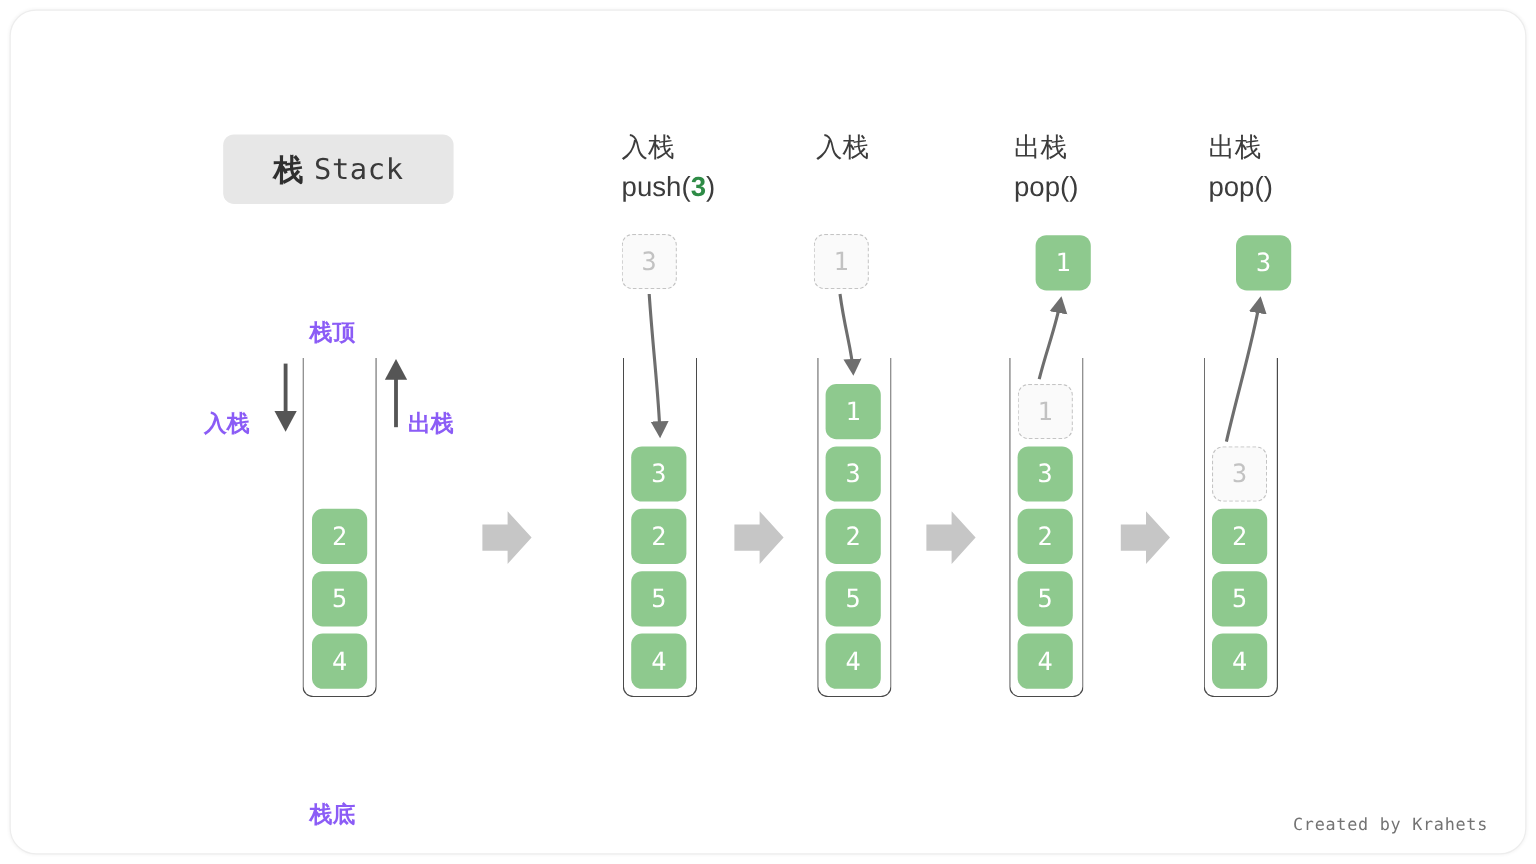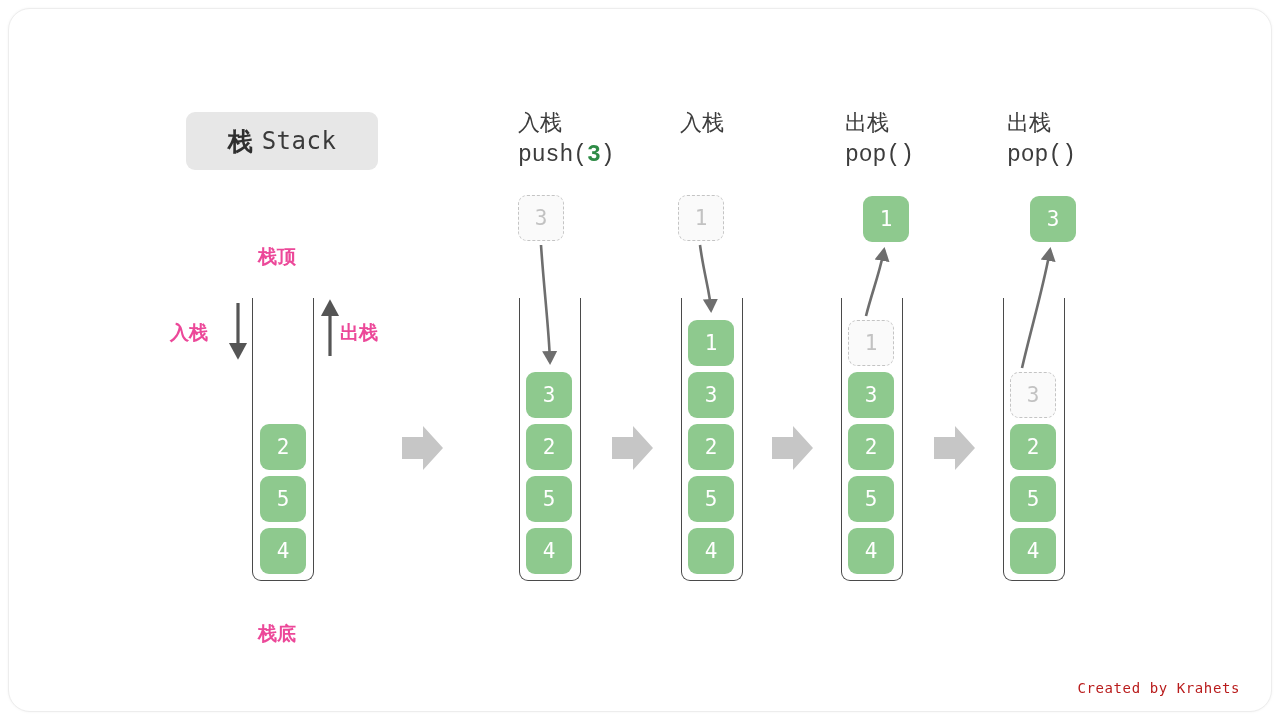--- a/index.html
+++ b/index.html
@@ -55,21 +55,21 @@
     text-align: left;
   }
   .col-head .cn {
     font-family: "Liberation Sans", sans-serif;
     font-size: 22px;
     color: #3c3c3c;
     line-height: 30px;
     white-space: nowrap;
   }
   .col-head .code {
-    font-family: Liberation Mono, monospace;
+    font-family: Liberation Sans, sans-serif;
     font-size: 23px;
     color: #3c3c3c;
     line-height: 34px;
     white-space: nowrap;
   }
   .col-head .code .num { color: #2e8b46; font-weight: bold; }
 
   
   .stack-col { position: absolute; }
   .container-u {
@@ -101,55 +101,56 @@
     color: #c2c2c2;
     border: 1.8px dashed #c4c4c4;
   }
 
   
   .vlabel {
     position: absolute;
     font-family: Liberation Sans, sans-serif;
     font-weight: bold;
     font-size: 19px;
-    color: #ec4899;
+    color: #8b5cf6;
     white-space: nowrap;
+    margin-top: 20px;
   }
 
   
   #overlay {
     position: absolute; left: 0; top: 0;
     width: 1280px; height: 720px;
     pointer-events: none;
   }
 
   
   .footer {
     position: absolute;
     right: 40px; bottom: 24px;
     font-family: "DejaVu Sans Mono", monospace;
     font-size: 14px;
-    color: #b91c1c;
+    color: #737373;
     letter-spacing: 0.6px;
   }
 </style>
 </head>
 <body>
 
 <div id="canvas">
   <div class="card-frame"></div>
 
   <div class="title-badge">
     <span class="title-cn">栈</span>
     <span class="title-en">Stack</span>
   </div>
 
   <div class="stack-col">
     <div class="vlabel" style="left:258px; top:244px;">栈顶</div>
-    <div class="vlabel" style="left:258px; top:621px;">栈底</div>
+    <div class="vlabel" style="left:258px; top:646px;">栈底</div>
     <div class="vlabel" style="left:170px; top:320px;">入栈</div>
     <div class="vlabel" style="left:340px; top:320px;">出栈</div>
 
     <div class="container-u" style="left:252px; top:298px; height:283px;"></div>
 
     <div class="cell solid" style="left:260px; top:424px;">2</div>
     <div class="cell solid" style="left:260px; top:476px;">5</div>
     <div class="cell solid" style="left:260px; top:528px;">4</div>
   </div>
 

